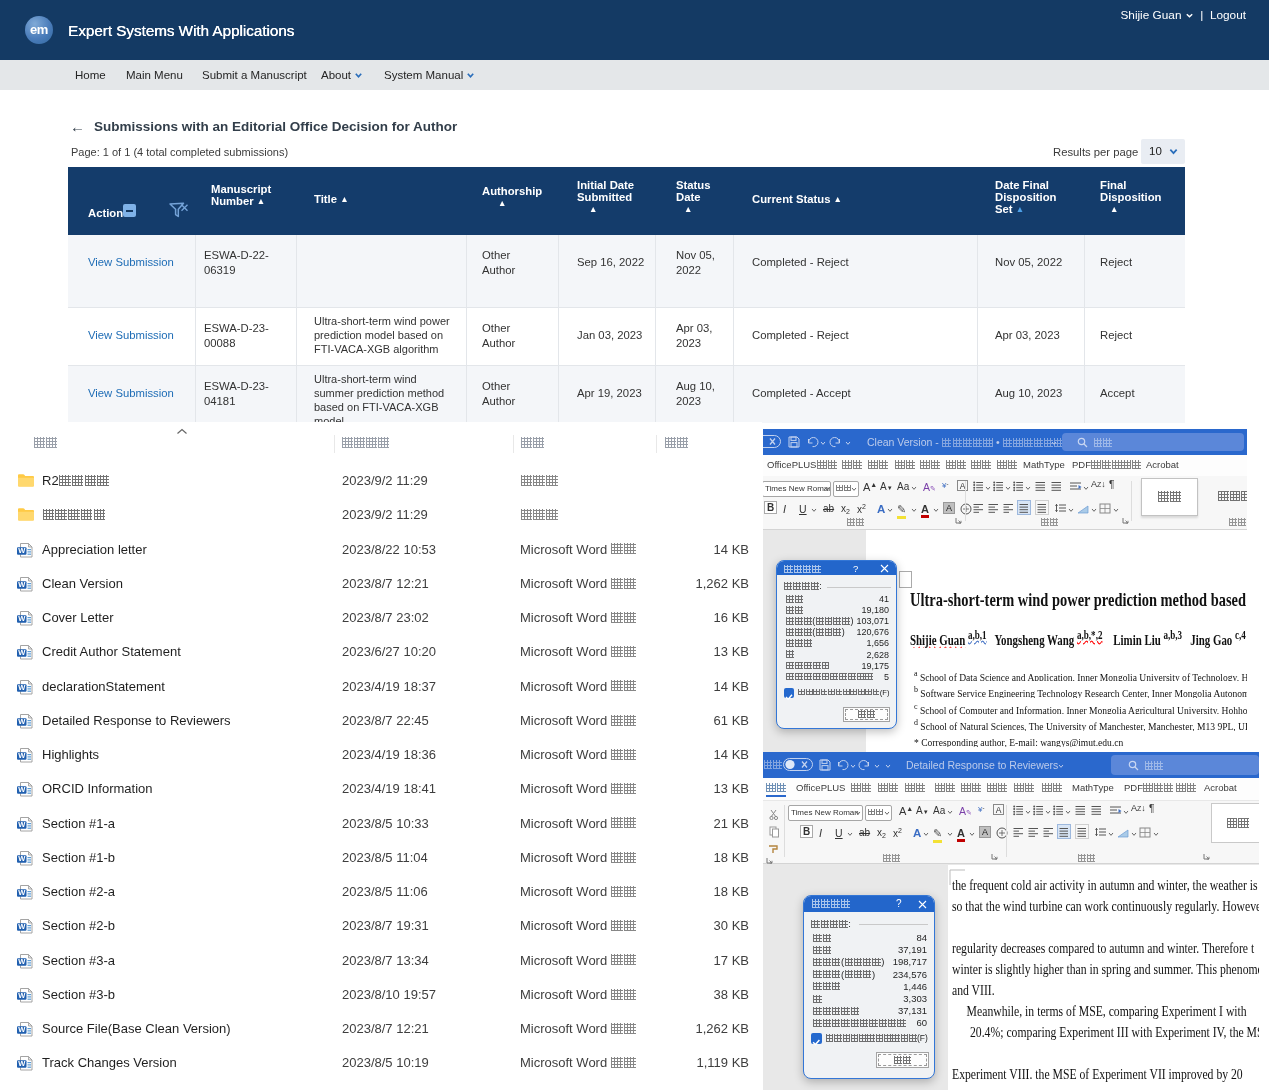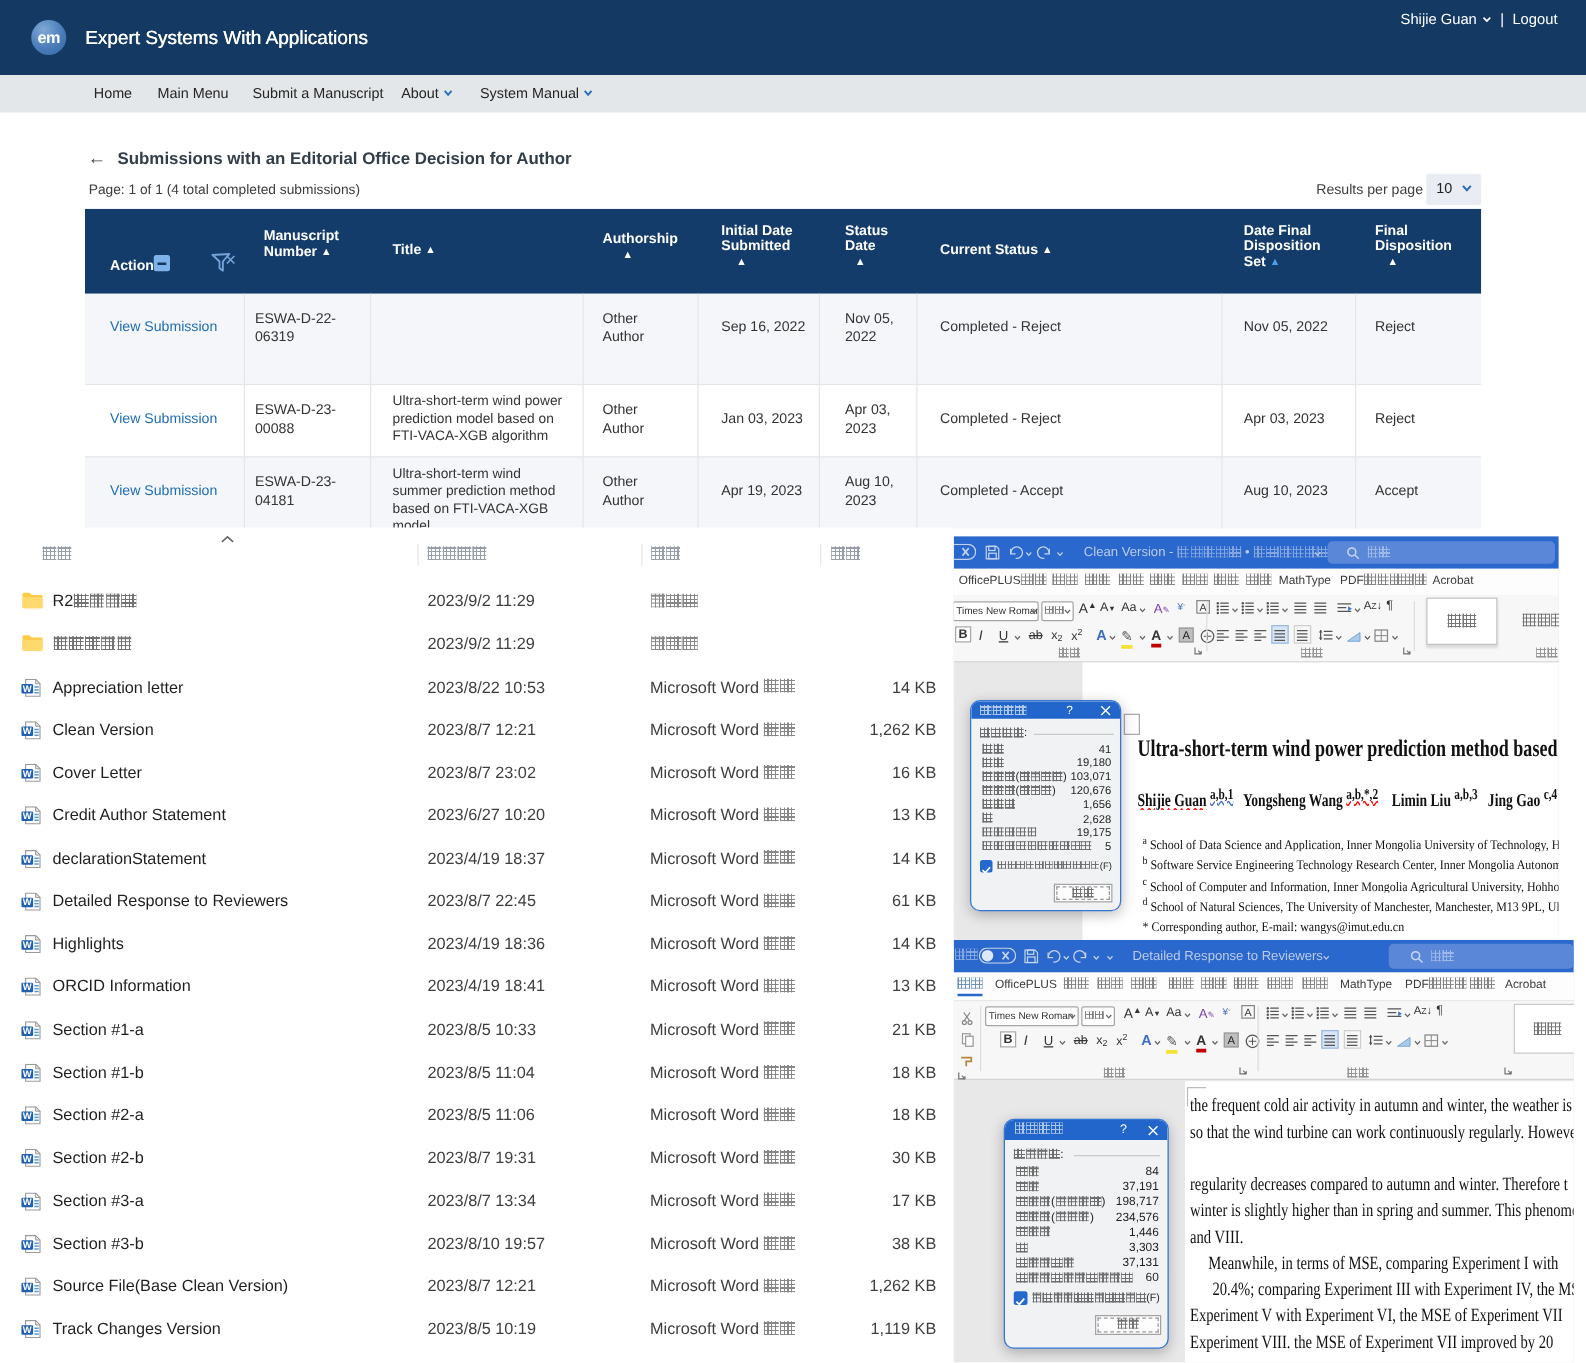--- a/index.html
+++ b/index.html
@@ -920,21 +920,20 @@
     <svg class="icn" style="left:186px;top:117px" width="18" height="18" viewBox="0 0 18 18">
       <path d="M16 1 L1 1 L1 16" stroke="#bbb" fill="none"></path>
     </svg>
     <div class="abs" style="left:189px;top:124px;width:307px;height:20px;overflow:hidden;white-space:nowrap"><span class="serif" style="display:inline-block;font-size:15px;color:#111;transform:scaleX(.78);transform-origin:0 0">the frequent cold air activity in autumn and winter, the weather is s</span></div>
     <div class="abs" style="left:189px;top:145px;width:307px;height:20px;overflow:hidden;white-space:nowrap"><span class="serif" style="display:inline-block;font-size:15px;color:#111;transform:scaleX(.78);transform-origin:0 0">so that the wind turbine can work continuously regularly. However</span></div>
     <div class="abs" style="left:189px;top:187px;width:307px;height:20px;overflow:hidden;white-space:nowrap"><span class="serif" style="display:inline-block;font-size:15px;color:#111;transform:scaleX(.78);transform-origin:0 0">regularity decreases compared to autumn and winter. Therefore t</span></div>
     <div class="abs" style="left:189px;top:208px;width:307px;height:20px;overflow:hidden;white-space:nowrap"><span class="serif" style="display:inline-block;font-size:15px;color:#111;transform:scaleX(.78);transform-origin:0 0">winter is slightly higher than in spring and summer. This phenomen</span></div>
     <div class="abs" style="left:189px;top:229px;width:307px;height:20px;overflow:hidden;white-space:nowrap"><span class="serif" style="display:inline-block;font-size:15px;color:#111;transform:scaleX(.78);transform-origin:0 0">and VIII.</span></div>
     <div class="abs" style="left:189px;top:250px;width:307px;height:20px;overflow:hidden;white-space:nowrap"><span class="serif" style="display:inline-block;font-size:15px;color:#111;transform:scaleX(.78);transform-origin:0 0">&nbsp;&nbsp;&nbsp;&nbsp;&nbsp;Meanwhile, in terms of MSE, comparing Experiment I with</span></div>
     <div class="abs" style="left:207px;top:271px;width:307px;height:20px;overflow:hidden;white-space:nowrap"><span class="serif" style="display:inline-block;font-size:15px;color:#111;transform:scaleX(.78);transform-origin:0 0">20.4%; comparing Experiment III with Experiment IV, the MSE</span></div>
-    <div class="abs" style="left:189px;top:292px;width:307px;height:20px;overflow:hidden;white-space:nowrap"><span class="serif" style="display:inline-block;font-size:15px;color:#111;transform:scaleX(.78);transform-origin:0 0">Experiment V with Experiment VI, the MSE of Experiment VII</span></div>
     <div class="abs" style="left:189px;top:313px;width:307px;height:20px;overflow:hidden;white-space:nowrap"><span class="serif" style="display:inline-block;font-size:15px;color:#111;transform:scaleX(.78);transform-origin:0 0">Experiment VIII. the MSE of Experiment VII improved by 20</span></div>
   </div>
 <div class="dlg" style="left:776px;top:560px;width:121px;height:169px">
     <div class="dlgt" style="height:14px;font-size:9.5px">
       <span style="position:absolute;left:7px;top:2px"><i class="cj"></i><i class="cj"></i><i class="cj"></i><i class="cj"></i></span>
       <span style="position:absolute;left:76px;top:2px">?</span>
       <svg style="position:absolute;left:103px;top:3px" width="9" height="9" viewBox="0 0 9 9">
         <path d="M1 1 L8 8 M8 1 L1 8" stroke="#fff" stroke-width="1.1"></path>
       </svg>
     </div>

